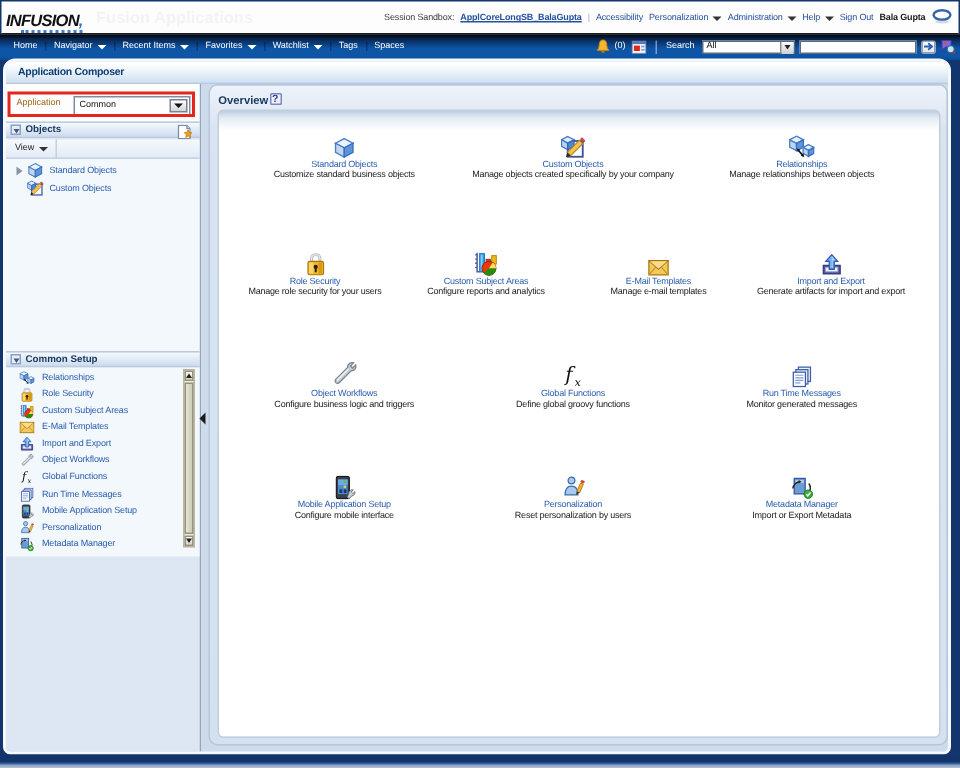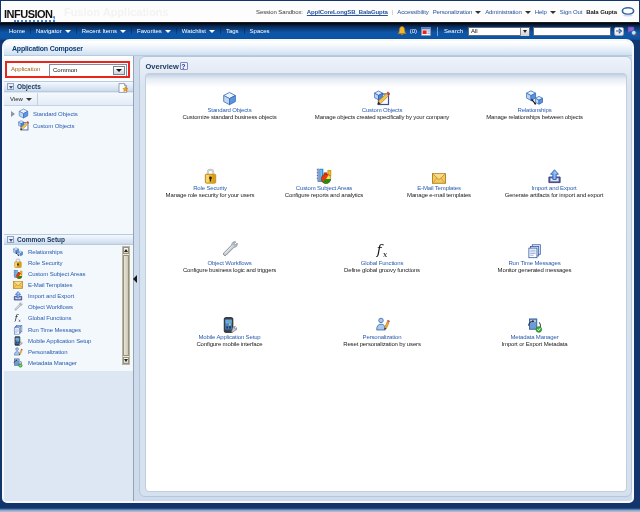--- a/index.html
+++ b/index.html
@@ -11,21 +11,21 @@
   }
   
   #frame-bottom {
     position:absolute; left:0; right:0; bottom:0; height:9px;
     background:linear-gradient(#123468 0%, #123468 52%, #2a5c9e 66%, #8fa3c0 80%, #b7c2d4 100%);
   }
   #topbar {
     position:absolute; left:1px; top:1px; width:638px; height:22px;
     background:#fdfdfd; border-bottom:1px solid #1b1b1b;
   }
-  #brand { position:absolute; left:3px; top:3px; }
+  #brand { position:absolute; left:3px; top:3px;font-style:italic; }
   #brand-text { font-size:11px; font-weight:bold; letter-spacing:-0.5px; color:#111; line-height:13px;}
   #brand-text .fus { border-bottom:2px dotted #3f7fd2; padding-bottom:0px;}
   #brand-text .comma { color:#2f6fd0; }
   #brand-watermark {
     position:absolute; left:63px; top:5px; font-size:11px; color:#f3f3f3; font-weight:bold;
     white-space:nowrap;
   }
   #topbar-right {
     position:absolute; right:4px; top:0; height:22px;
     display:flex; align-items:center; gap:4px; font-size:6px; letter-spacing:-0.1px; color:#3c3c3c;

